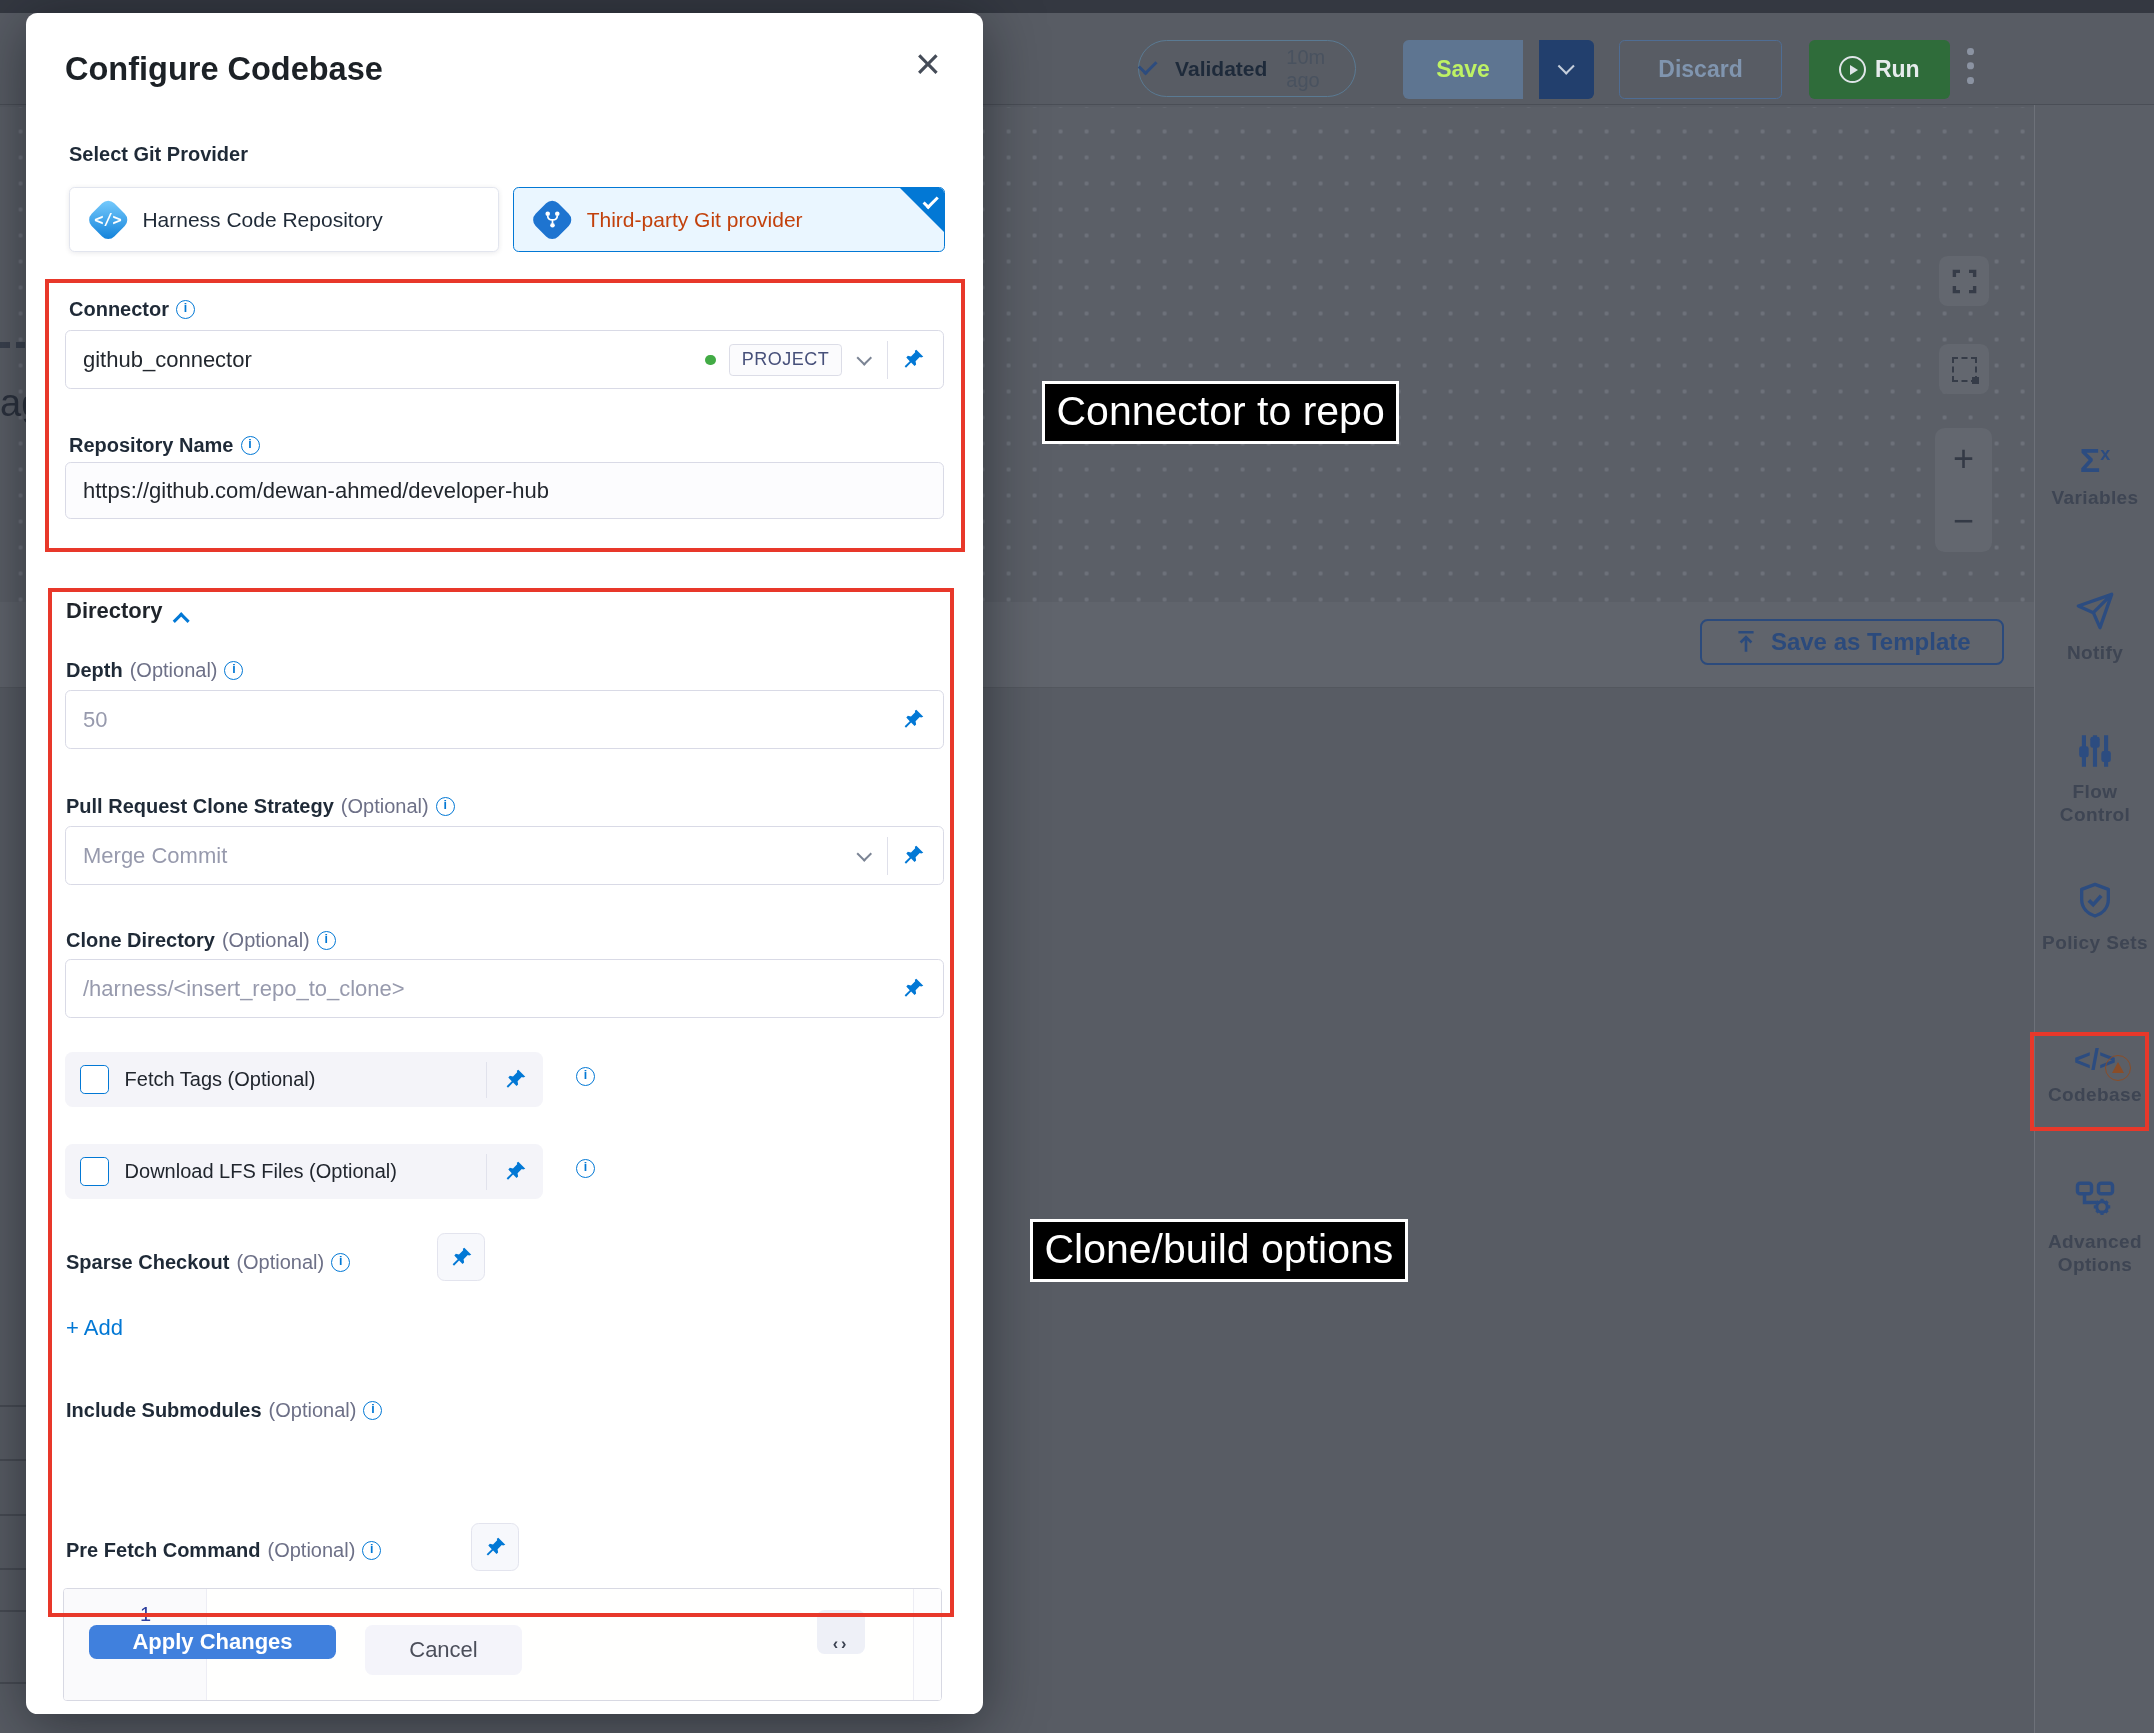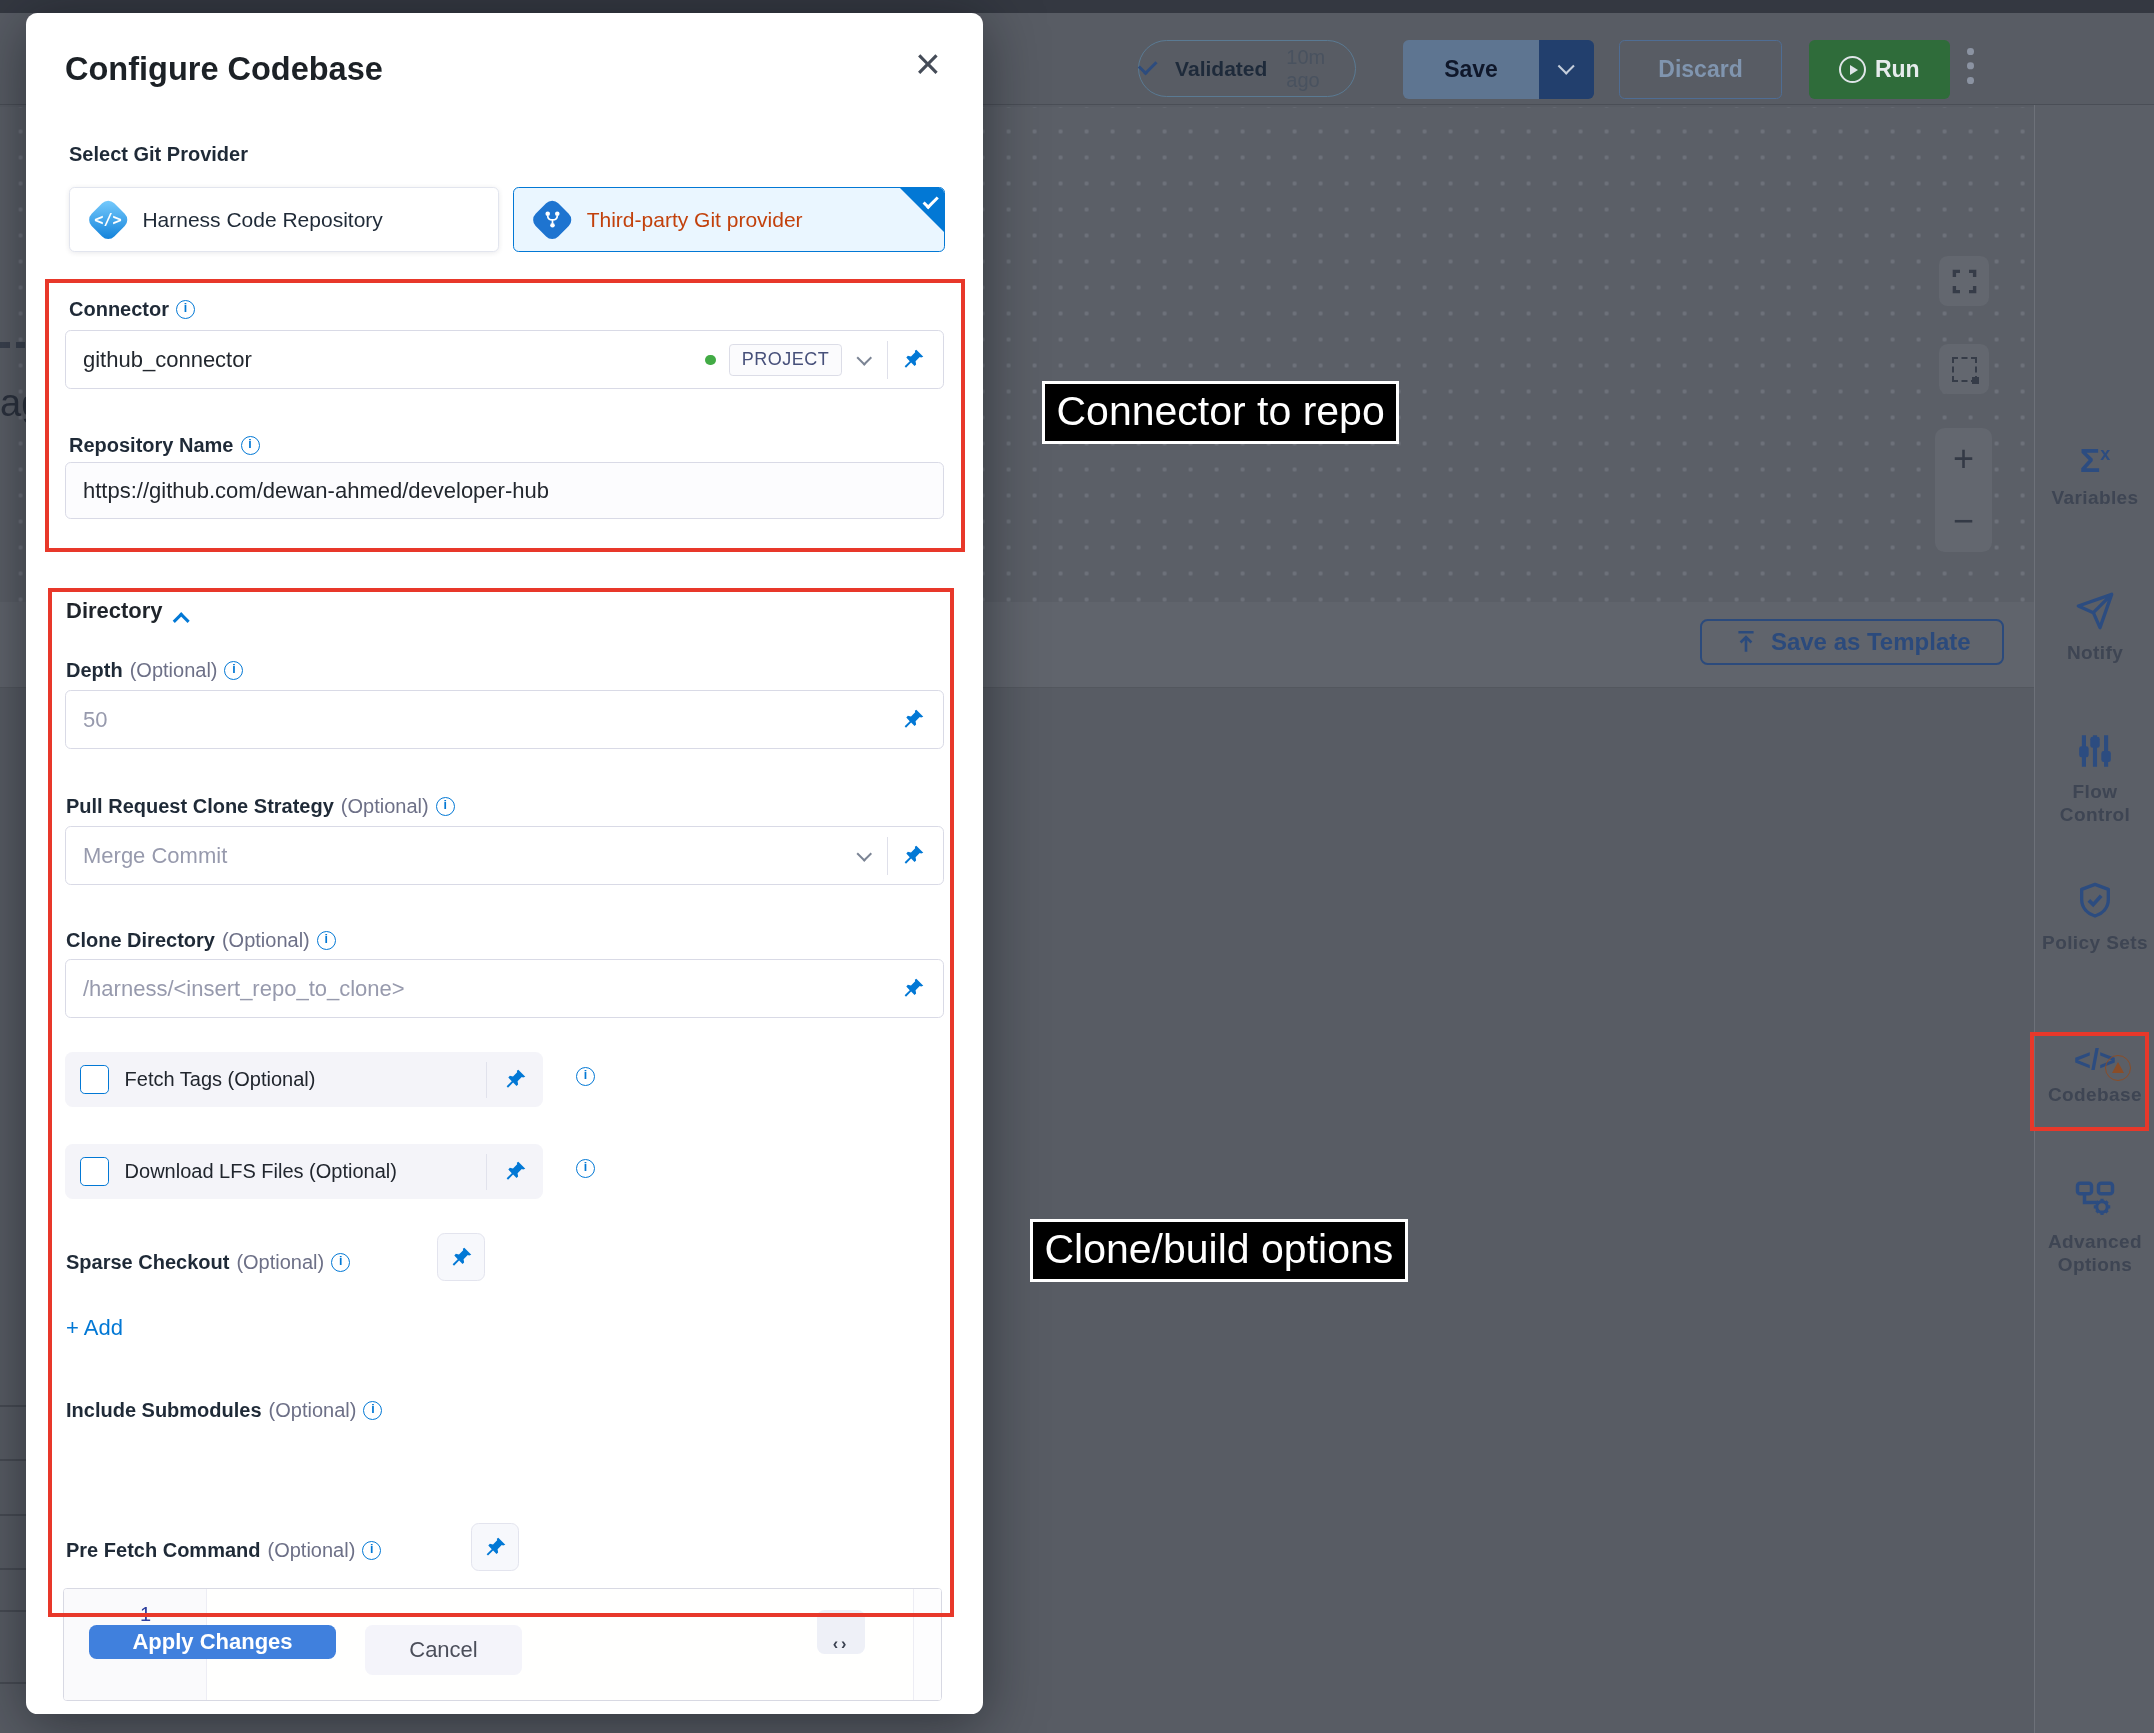--- a/index.html
+++ b/index.html
@@ -16,22 +16,22 @@
   #templatebar { left:0; top:602px; width:2155px; height:86px; background:#60646c; border-bottom:1.9px solid #53575e; z-index:0; }
   #lowerbg  { left:0; top:688px; width:2155px; height:1046px; background:#585c64; z-index:0; }
   #sidebar  { left:2034px; top:105px; width:120px; height:1629px; background:#5b5f67; border-left:1.9px solid #6d7179; z-index:2; }
 
   
   .pill { left:1138px; top:40px; width:218px; height:57px; border:1.9px solid #5a7a93; border-radius:29px;
           display:flex; align-items:center; justify-content:center; gap:19px; z-index:2; }
   .check-ic { width:19px; height:10.5px; border-left:3.8px solid #2d4c7e; border-bottom:3.8px solid #2d4c7e; transform:rotate(-45deg); margin-top:-5.7px; }
   .pill .v-label { font-size:21px; font-weight:700; color:#1e2a3a; }
   .pill .v-time  { font-size:20px; color:#49525f; }
-  .btn-save { left:1403px; top:40px; width:136px; height:59px; background:#5e7591; border-radius:5.7px 0 0 5.7px;
-              display:flex; align-items:center; justify-content:center; color:#0f172a; font-size:23px; font-weight:700; z-index:2; }
+  .btn-save { left:1403px; top:40px; width:120px; height:59px; background:#5e7591; border-radius:5.7px 0 0 5.7px;
+              display:flex; align-items:center; justify-content:center; color:#bef264; font-size:23px; font-weight:700; z-index:2; }
   .btn-save-caret { left:1539px; top:40px; width:55px; height:59px; background:#223f6d; border-radius:0 5.7px 5.7px 0;
               display:flex; align-items:center; justify-content:center; z-index:2; }
   .chev { width:12.4px; height:12.4px; border-right:2.9px solid #c6cfdc; border-bottom:2.9px solid #c6cfdc; transform:rotate(45deg) translate(-1.9px,-1.9px); }
   .btn-discard { left:1619px; top:40px; width:163px; height:59px; border:1.9px solid #4f6d94; border-radius:5.7px;
               display:flex; align-items:center; justify-content:center; color:#8095af; font-size:23px; font-weight:700; z-index:2; }
   .btn-run { left:1809px; top:40px; width:141px; height:59px; background:#2f6c3a; border-radius:5.7px;
               display:flex; align-items:center; justify-content:center; gap:8.6px; color:#e6ebec; font-size:23px; font-weight:700; z-index:2; }
   .play-circ { width:27px; height:27px; border:2.4px solid #dfe5e8; border-radius:50%; display:flex; align-items:center; justify-content:center; }
   .play-tri { width:0; height:0; border-left:8.6px solid #dfe5e8; border-top:5.3px solid transparent; border-bottom:5.3px solid transparent; margin-left:1.9px; }
   .kebab { left:1967px; top:48px; width:6.7px; height:6.7px; border-radius:50%; background:#8b93a2;

